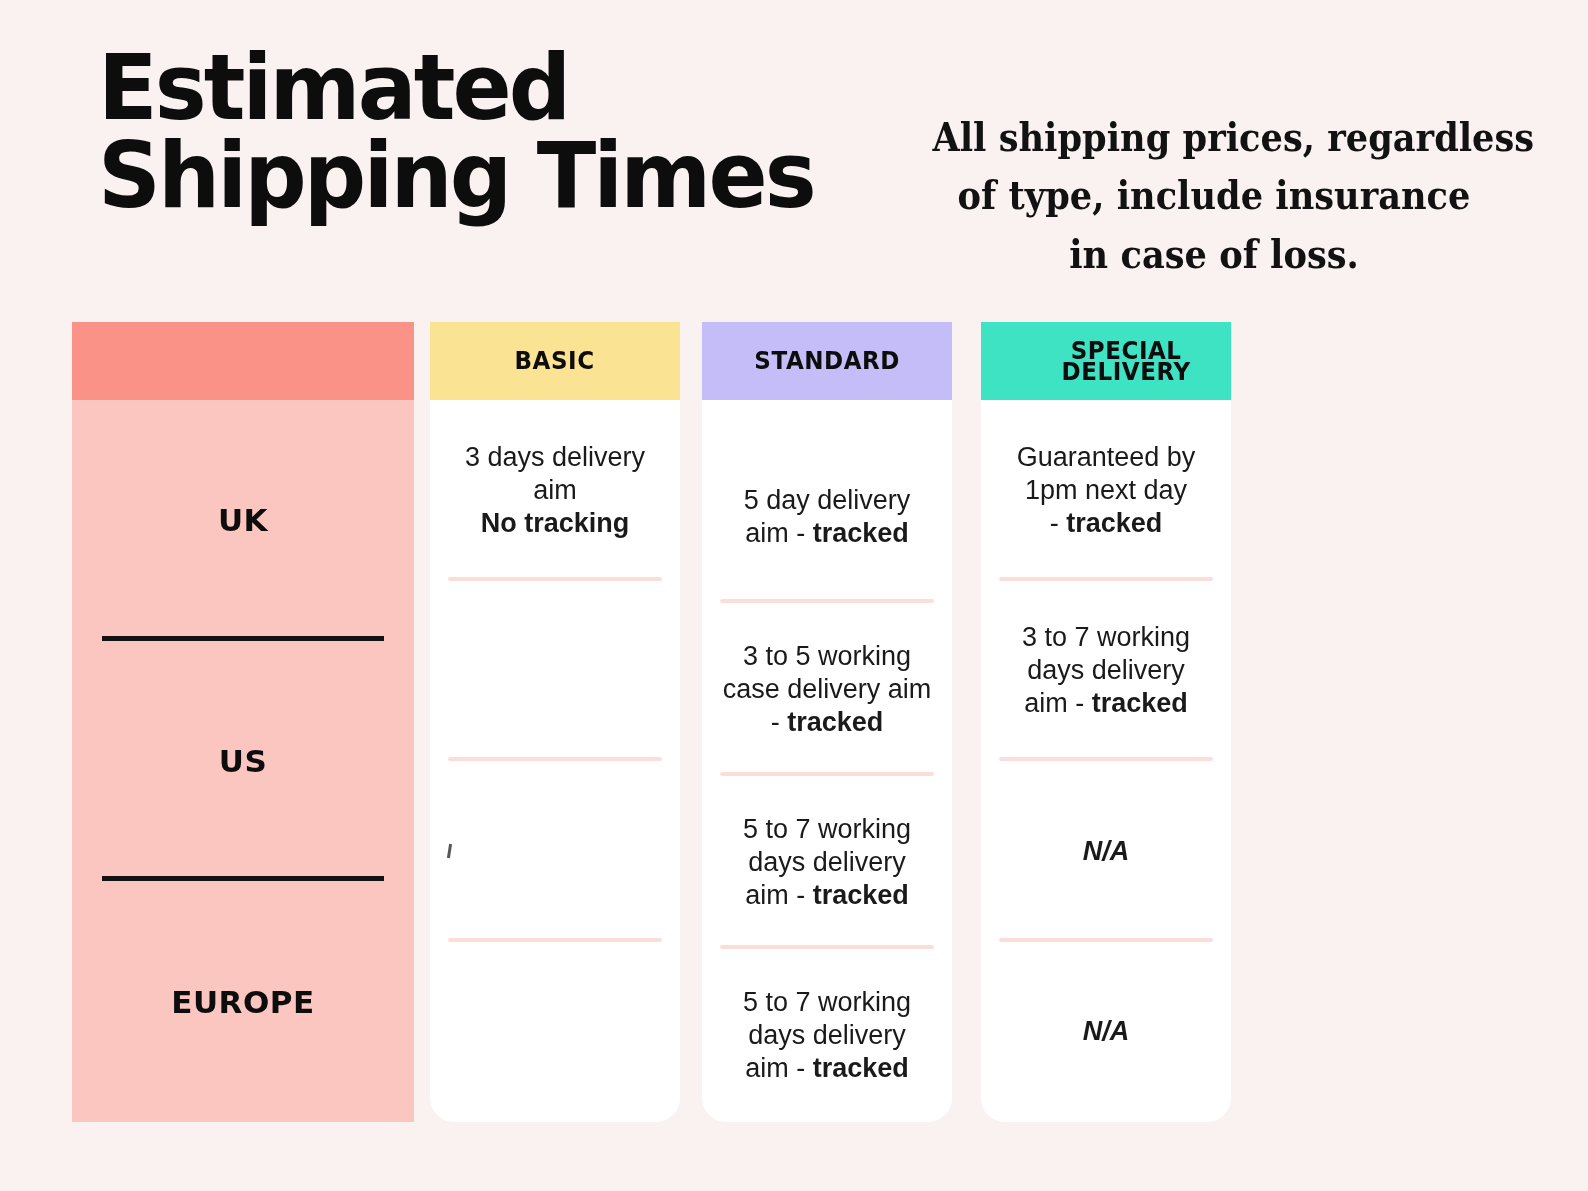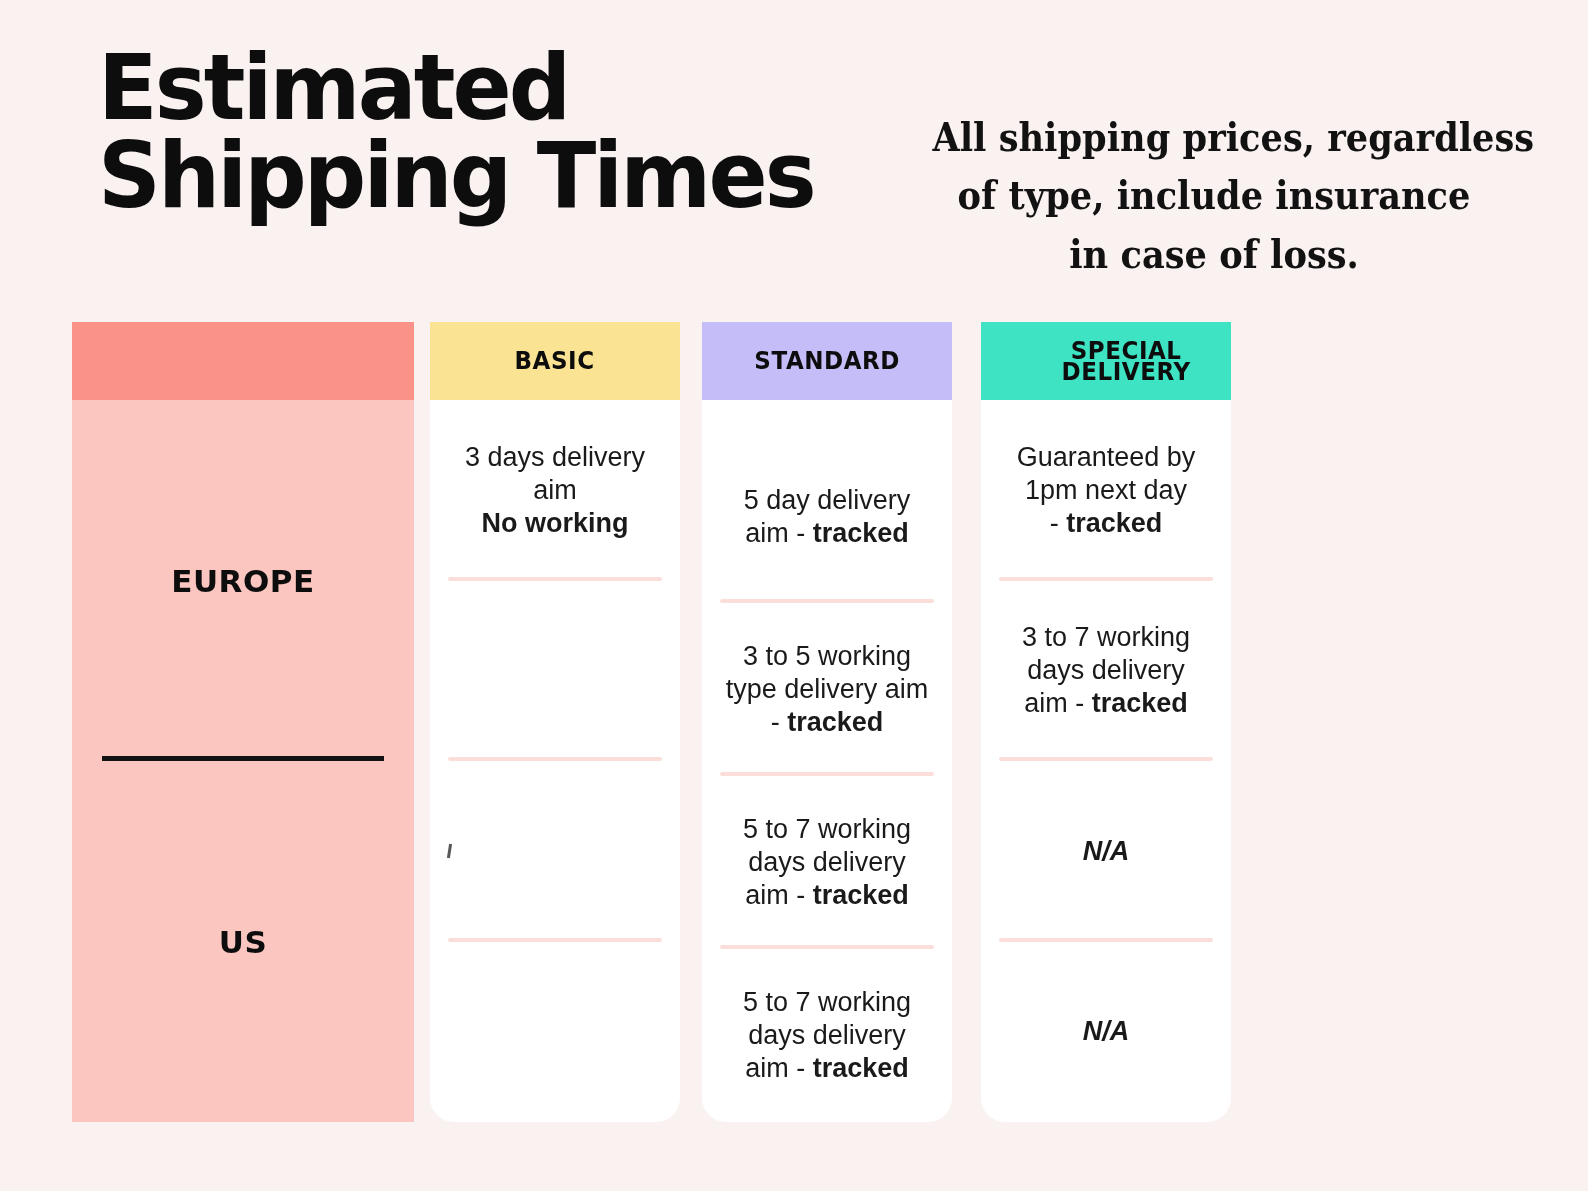--- a/index.html
+++ b/index.html
@@ -203,42 +203,46 @@
       <span class="sline">in case of loss.</span>
     </div>
 </div>
 
 <div class="table">
 
   <div class="region-col">
     <div class="region-head"></div>
     <div class="region-body" id="region-body">
         <div class="region-cell">
-          <div class="region-label">EUROPE</div>
+          <div class="region-label">UK</div>
           <div class="region-divider"></div>
         </div>
         <div class="region-cell">
           <div class="region-label">US</div>
+          <div class="region-divider"></div>
+        </div>
+        <div class="region-cell">
+          <div class="region-label">EUROPE</div>
           <div class="region-divider"></div>
         </div>
       </div>
   </div>
 
   <div class="svc-col c0" id="svc-col-0">
     <div class="svc-head" style="background: rgb(250, 227, 146);">
         <div class="svc-head-label">
           <span class="hl">BASIC</span>
         </div>
       </div>
     <div class="svc-body">
         <div class="svc-cell">
           <div class="svc-text">
             <div><span>3 days delivery</span></div>
             <div><span>aim</span></div>
-            <div><b>No working</b></div>
+            <div><b>No tracking</b></div>
           </div>
           <div class="svc-divider"></div>
         </div>
         <div class="svc-cell empty">
           <div class="svc-divider"></div>
         </div>
         <div class="svc-cell empty">
           <div class="stray-mark"></div>
           <div class="svc-divider"></div>
         </div>
@@ -256,21 +260,21 @@
         <div class="svc-cell">
           <div class="svc-text">
             <div><span>5 day delivery</span></div>
             <div><span>aim - </span><b>tracked</b></div>
           </div>
           <div class="svc-divider"></div>
         </div>
         <div class="svc-cell">
           <div class="svc-text">
             <div><span>3 to 5 working</span></div>
-            <div><span>type delivery aim</span></div>
+            <div><span>case delivery aim</span></div>
             <div><span>- </span><b>tracked</b></div>
           </div>
           <div class="svc-divider"></div>
         </div>
         <div class="svc-cell">
           <div class="svc-text">
             <div><span>5 to 7 working</span></div>
             <div><span>days delivery</span></div>
             <div><span>aim - </span><b>tracked</b></div>
           </div>

